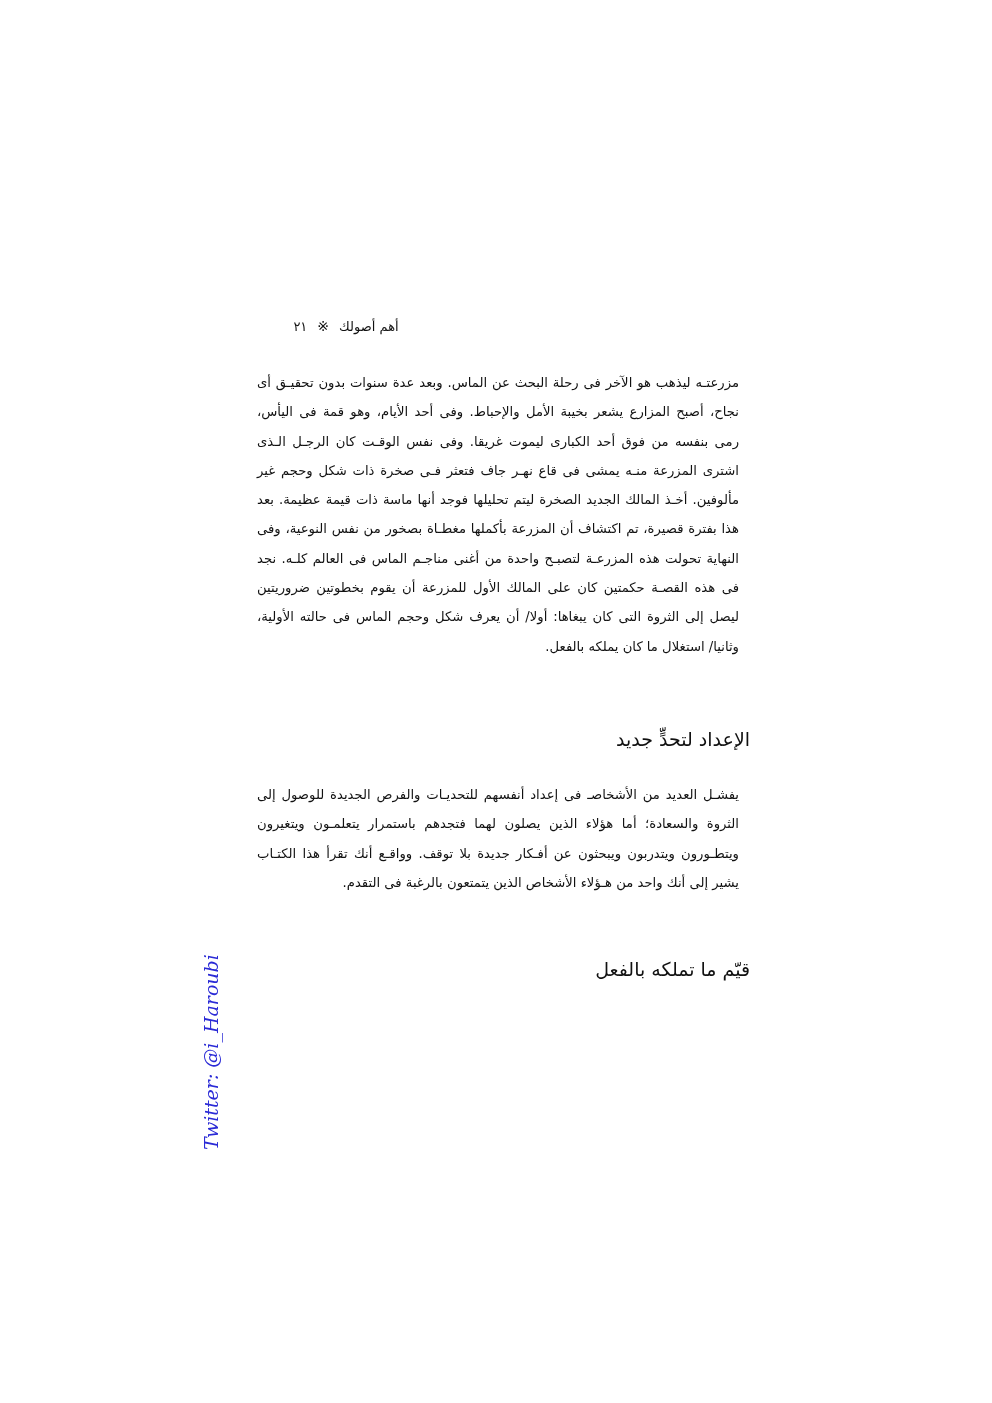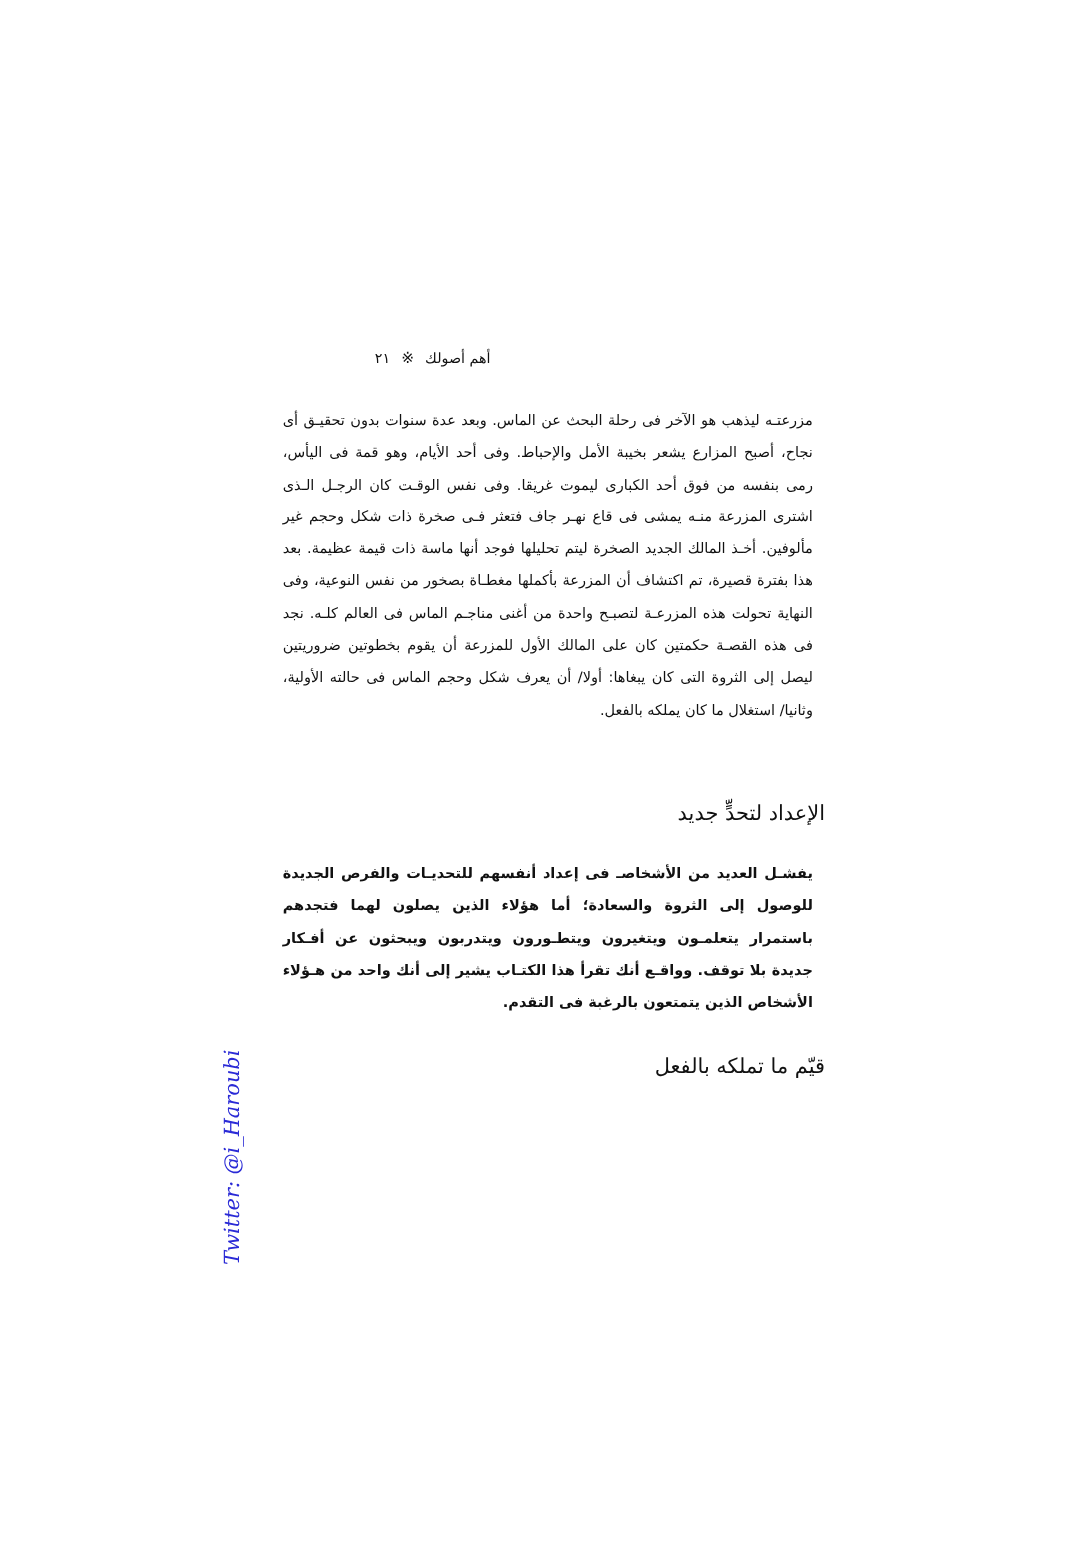--- a/index.html
+++ b/index.html
@@ -1,20 +1,20 @@
 <!DOCTYPE html>
 <html><head>
 <meta charset="utf-8">
 <style>
   html, body { margin: 0; padding: 0; background: #ffffff; }
   body { width: 992px; height: 1403px; position: relative; overflow: hidden;
          font-family: "DejaVu Sans", sans-serif; color: #111; }
   .page { position: absolute; left: 0; top: 0; width: 992px; height: 1403px; }
   .running-head { position: absolute; left: 246px; top: 318px; width: 200px;
-         direction: rtl; text-align: right; font-size: 13px; white-space: nowrap; }
+         direction: rtl; text-align: center; font-size: 13px; white-space: nowrap; }
   .running-head span { display: inline-block; }
   .running-head .sep { margin: 0 10px; font-size: 14px; }
   .text-block { position: absolute; left: 246px; width: 504px; direction: rtl;
          text-align: justify; text-align-last: right; }
   .para { font-size: 13.2px; line-height: 29.3px; margin: 11px; }
   .heading { position: absolute; left: 246px; width: 504px; direction: rtl;
          text-align: right; font-weight: normal; font-size: 19px; margin: 0; }
   .watermark { position: absolute; left: 200px; top: 1150px; width: 200px; height: 24px;
          transform-origin: 0 0; transform: rotate(-90deg);
          font-family: "DejaVu Serif", serif; font-style: italic; font-size: 19px;
@@ -28,21 +28,21 @@
   <div class="running-head">
     <span>أهم أصولك</span><span class="sep">※</span><span>٢١</span>
   </div>
 
   <div class="text-block" style="top:357px;">
     <p class="para">مزرعتـه ليذهب هو الآخر فى رحلة البحث عن الماس. وبعد عدة سنوات بدون تحقيـق أى نجاح، أصبح المزارع يشعر بخيبة الأمل والإحباط. وفى أحد الأيام، وهو قمة فى اليأس، رمى بنفسه من فوق أحد الكبارى ليموت غريقا. وفى نفس الوقـت كان الرجـل الـذى اشترى المزرعة منـه يمشى فى قاع نهـر جاف فتعثر فـى صخرة ذات شكل وحجم غير مألوفين. أخـذ المالك الجديد الصخرة ليتم تحليلها فوجد أنها ماسة ذات قيمة عظيمة. بعد هذا بفترة قصيرة، تم اكتشاف أن المزرعة بأكملها مغطـاة بصخور من نفس النوعية، وفى النهاية تحولت هذه المزرعـة لتصبـح واحدة من أغنى مناجـم الماس فى العالم كلـه. نجد فى هذه القصـة حكمتين كان على المالك الأول للمزرعة أن يقوم بخطوتين ضروريتين ليصل إلى الثروة التى كان يبغاها: أولا/ أن يعرف شكل وحجم الماس فى حالته الأولية، وثانيا/ استغلال ما كان يملكه بالفعل.</p>
   </div>
 
   <h2 class="heading" style="top:728px;">الإعداد لتحدٍّ جديد</h2>
 
-  <div class="text-block" style="top:769px;font-weight:bold;">
+  <div class="text-block" style="top:769px;">
     <p class="para">يفشـل العديد من الأشخاصـ فى إعداد أنفسهم للتحديـات والفرص الجديدة للوصول إلى الثروة والسعادة؛ أما هؤلاء الذين يصلون لهما فتجدهم باستمرار يتعلمـون ويتغيرون ويتطـورون ويتدربون ويبحثون عن أفـكار جديدة بلا توقف. وواقـع أنك تقرأ هذا الكتـاب يشير إلى أنك واحد من هـؤلاء الأشخاص الذين يتمتعون بالرغبة فى التقدم.</p>
   </div>
 
   <h2 class="heading" style="top:958px;">قيّم ما تملكه بالفعل</h2>
 
 
   <div class="watermark">Twitter: @i_Haroubi</div>
 </div>
 
 </body></html>

